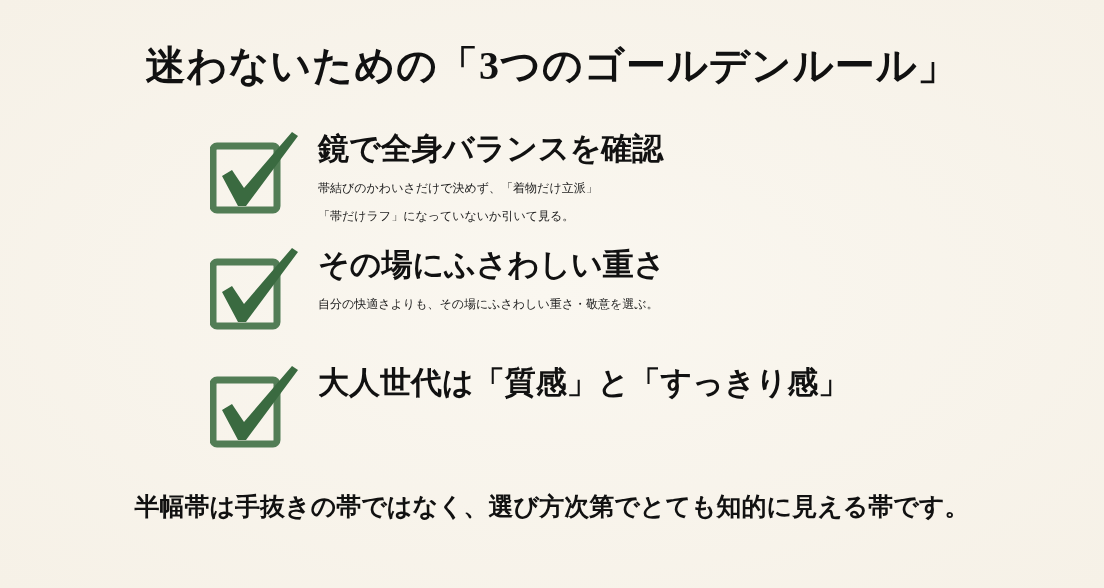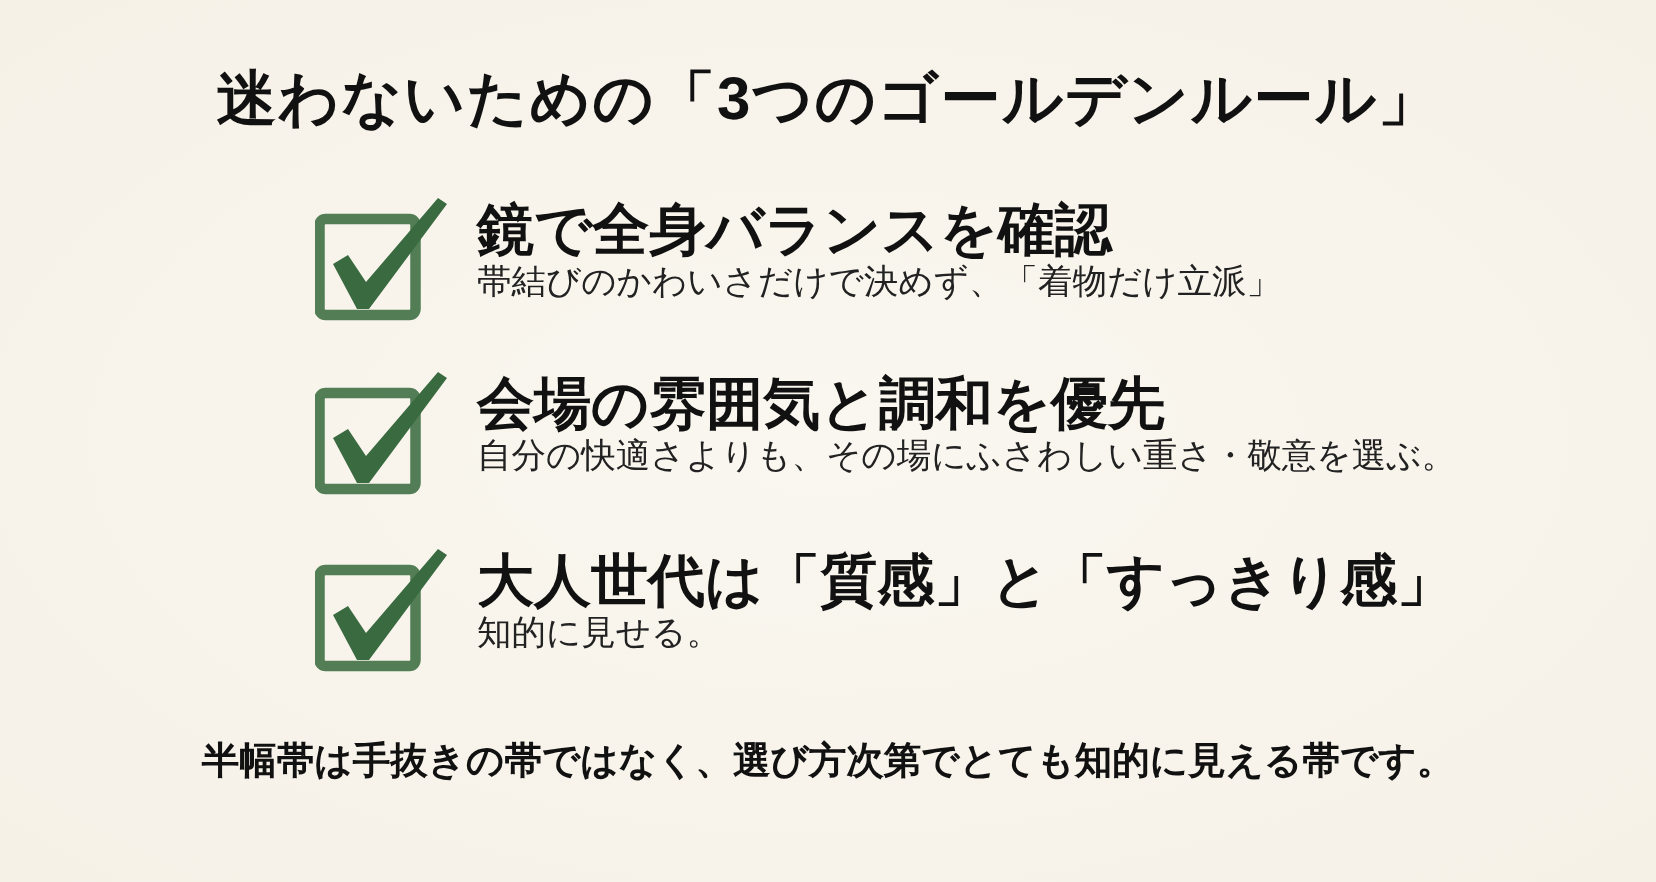--- a/index.html
+++ b/index.html
@@ -7,41 +7,41 @@
     width: 1104px; height: 588px; overflow: hidden;
     background: #f8f4ec;
     background-image: radial-gradient(ellipse at center, #faf7f0 0%, #f6f1e7 100%);
     color: #141414;
     font-family: "DejaVu Serif", "Liberation Serif", serif;
     position: relative;
   }
   .title {
     position: absolute; left: 0; right: 0; top: 38px;
     text-align: center;
-    font-family: Liberation Sans, sans-serif;
+    font-family: Liberation Serif, serif;
     font-weight: bold; font-size: 40px; letter-spacing: 1px;
     color: #111;
   }
   .rule {
     position: absolute; left: 210px;
   }
   .rule .icon {
     position: absolute; left: 0; top: 0; width: 90px; height: 88px;
   }
   .rule .heading {
     position: absolute; left: 108px; top: 0;
     white-space: nowrap;
     font-family: "DejaVu Serif", "Liberation Serif", serif;
-    font-weight: bold; font-size: 38px; color: #111;
+    font-weight: bold; font-size: 31px; color: #111;
   }
   .rule .desc {
     position: absolute; left: 108px; top: 46px;
     white-space: nowrap;
     font-family: "DejaVu Sans", "Liberation Sans", sans-serif;
-    font-size: 23px; line-height: 28px; color: #222;
+    font-size: 12px; line-height: 28px; color: #222;
   }
   .rule-1 { top: 128px; }
   .rule-2 { top: 244px; }
   .rule-3 { top: 362px; }
   .footer {
     position: absolute; left: 0; right: 0; top: 488px;
     text-align: center;
     font-family: "DejaVu Serif", "Liberation Serif", serif;
     font-weight: bold; font-size: 25px; line-height: 38px; color: #111;
   }
@@ -52,40 +52,40 @@
 <div class="title">迷わないための「3つのゴールデンルール」</div>
 
 <div class="rule rule-1">
   <svg class="icon" viewBox="0 0 90 88">
     <rect x="3" y="18" width="64" height="64" rx="4" fill="none" stroke="#3f7045" stroke-width="7" opacity="0.9"></rect>
     <path d="M12 48 L22 42 L34 60 L82 4 L88 8 L36 78 L28 78 Z" fill="#3a6a40"></path>
   </svg>
   <div class="heading">鏡で全身バランスを確認</div>
   <div class="desc">
     <div>帯結びのかわいさだけで決めず、「着物だけ立派」</div>
+    <div>「帯だけラフ」になっていないか引いて見る。</div>
   </div>
 </div>
 
 <div class="rule rule-2">
   <svg class="icon" viewBox="0 0 90 88">
     <rect x="3" y="18" width="64" height="64" rx="4" fill="none" stroke="#3f7045" stroke-width="7" opacity="0.9"></rect>
     <path d="M12 48 L22 42 L34 60 L82 4 L88 8 L36 78 L28 78 Z" fill="#3a6a40"></path>
   </svg>
-  <div class="heading">会場の雰囲気と調和を優先</div>
+  <div class="heading">その場にふさわしい重さ</div>
   <div class="desc">
     <div>自分の快適さよりも、その場にふさわしい重さ・敬意を選ぶ。</div>
   </div>
 </div>
 
 <div class="rule rule-3">
   <svg class="icon" viewBox="0 0 90 88">
     <rect x="3" y="18" width="64" height="64" rx="4" fill="none" stroke="#3f7045" stroke-width="7" opacity="0.9"></rect>
     <path d="M12 48 L22 42 L34 60 L82 4 L88 8 L36 78 L28 78 Z" fill="#3a6a40"></path>
   </svg>
   <div class="heading">大人世代は「質感」と「すっきり感」</div>
   <div class="desc">
-    <div>知的に見せる。</div>
   </div>
 </div>
 
 <div class="footer">
   <div>半幅帯は手抜きの帯ではなく、選び方次第でとても知的に見える帯です。</div>
 </div>
 
 </body></html>

